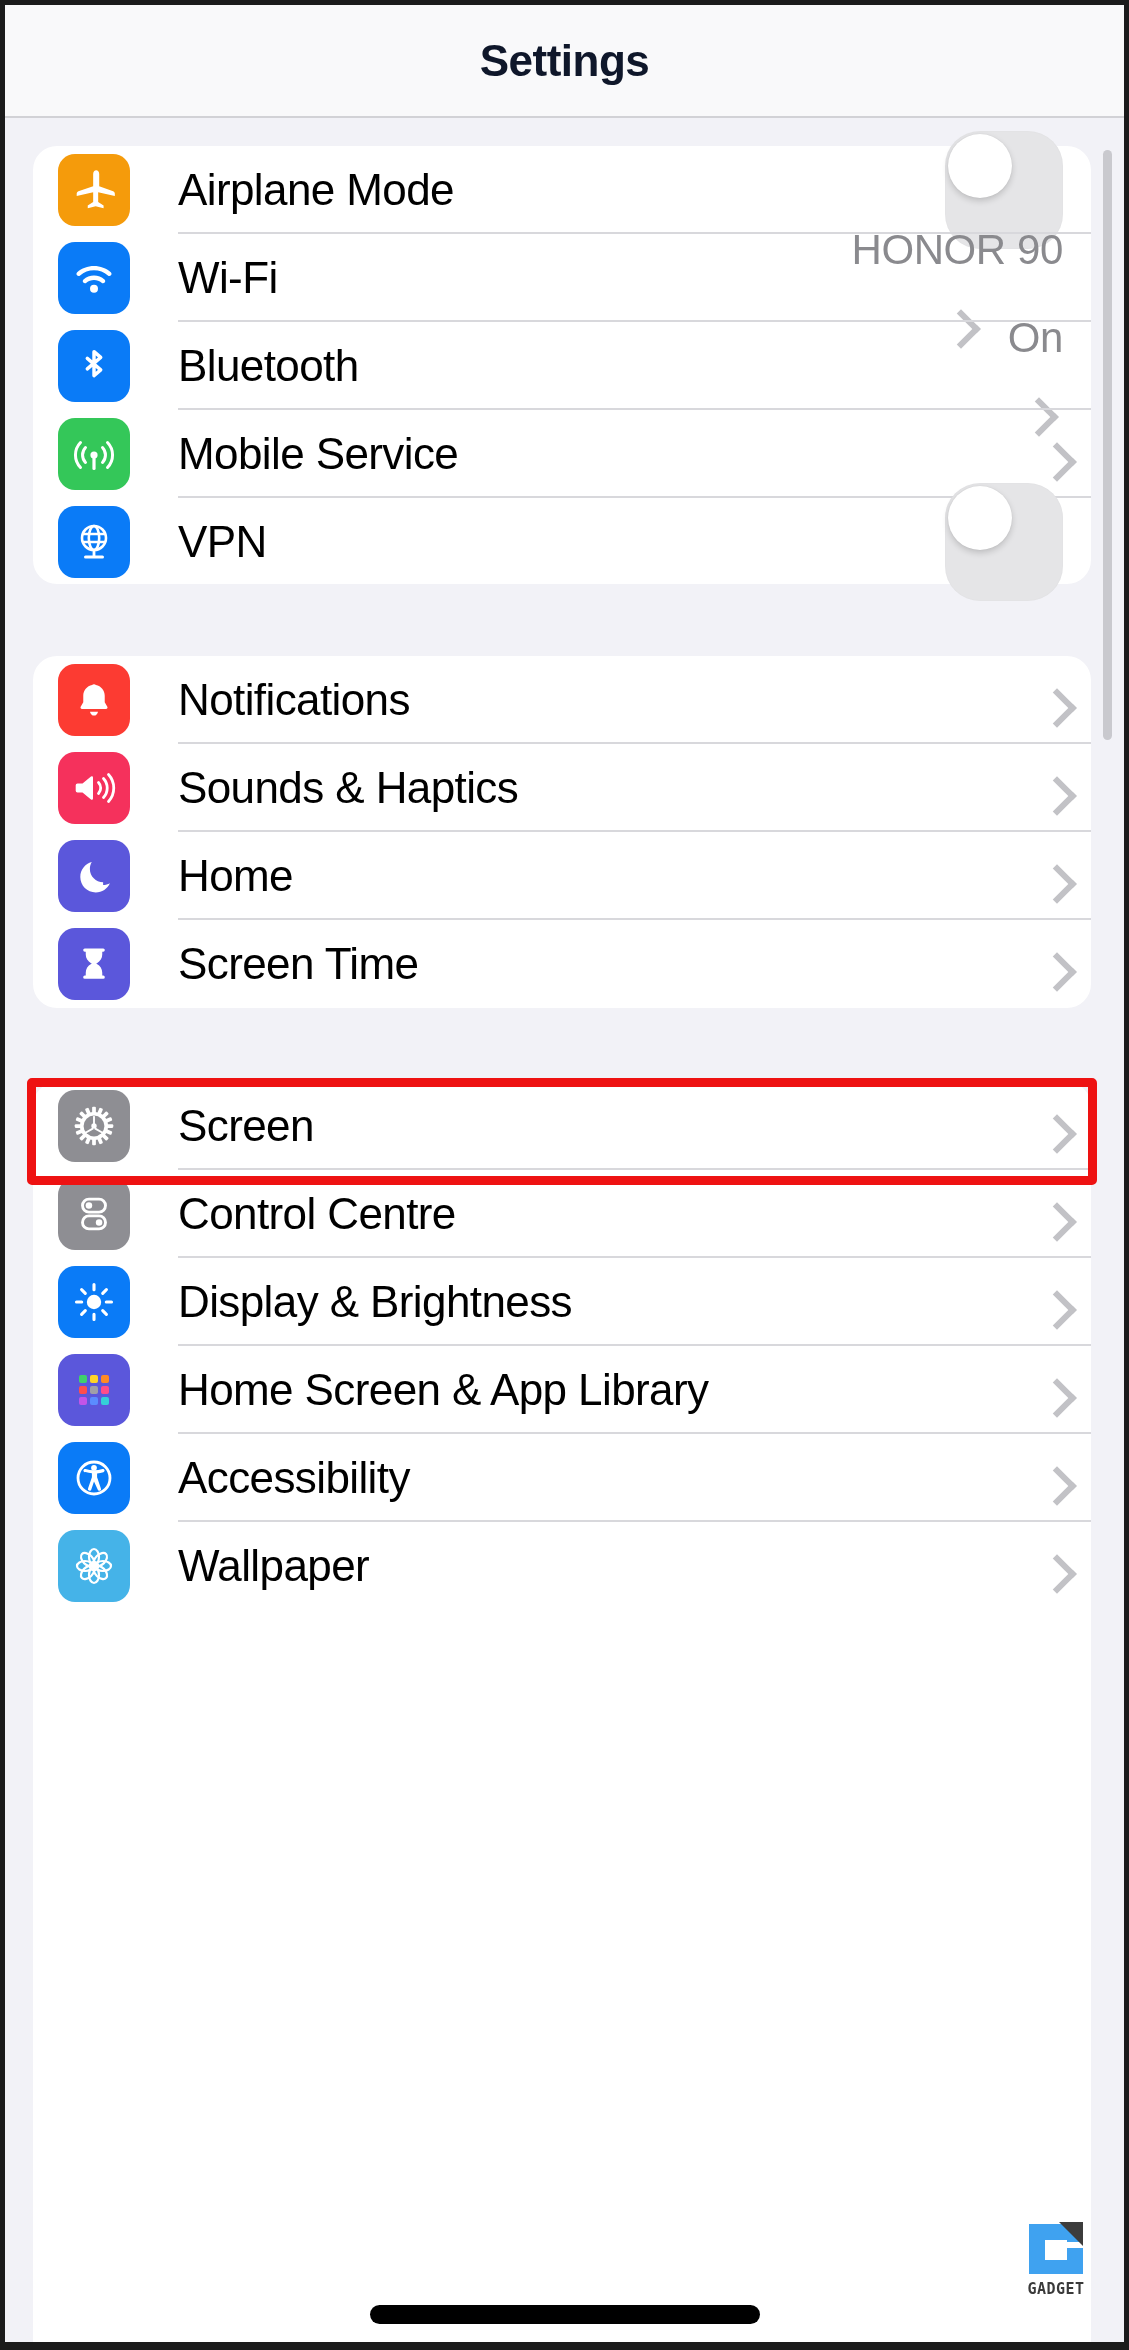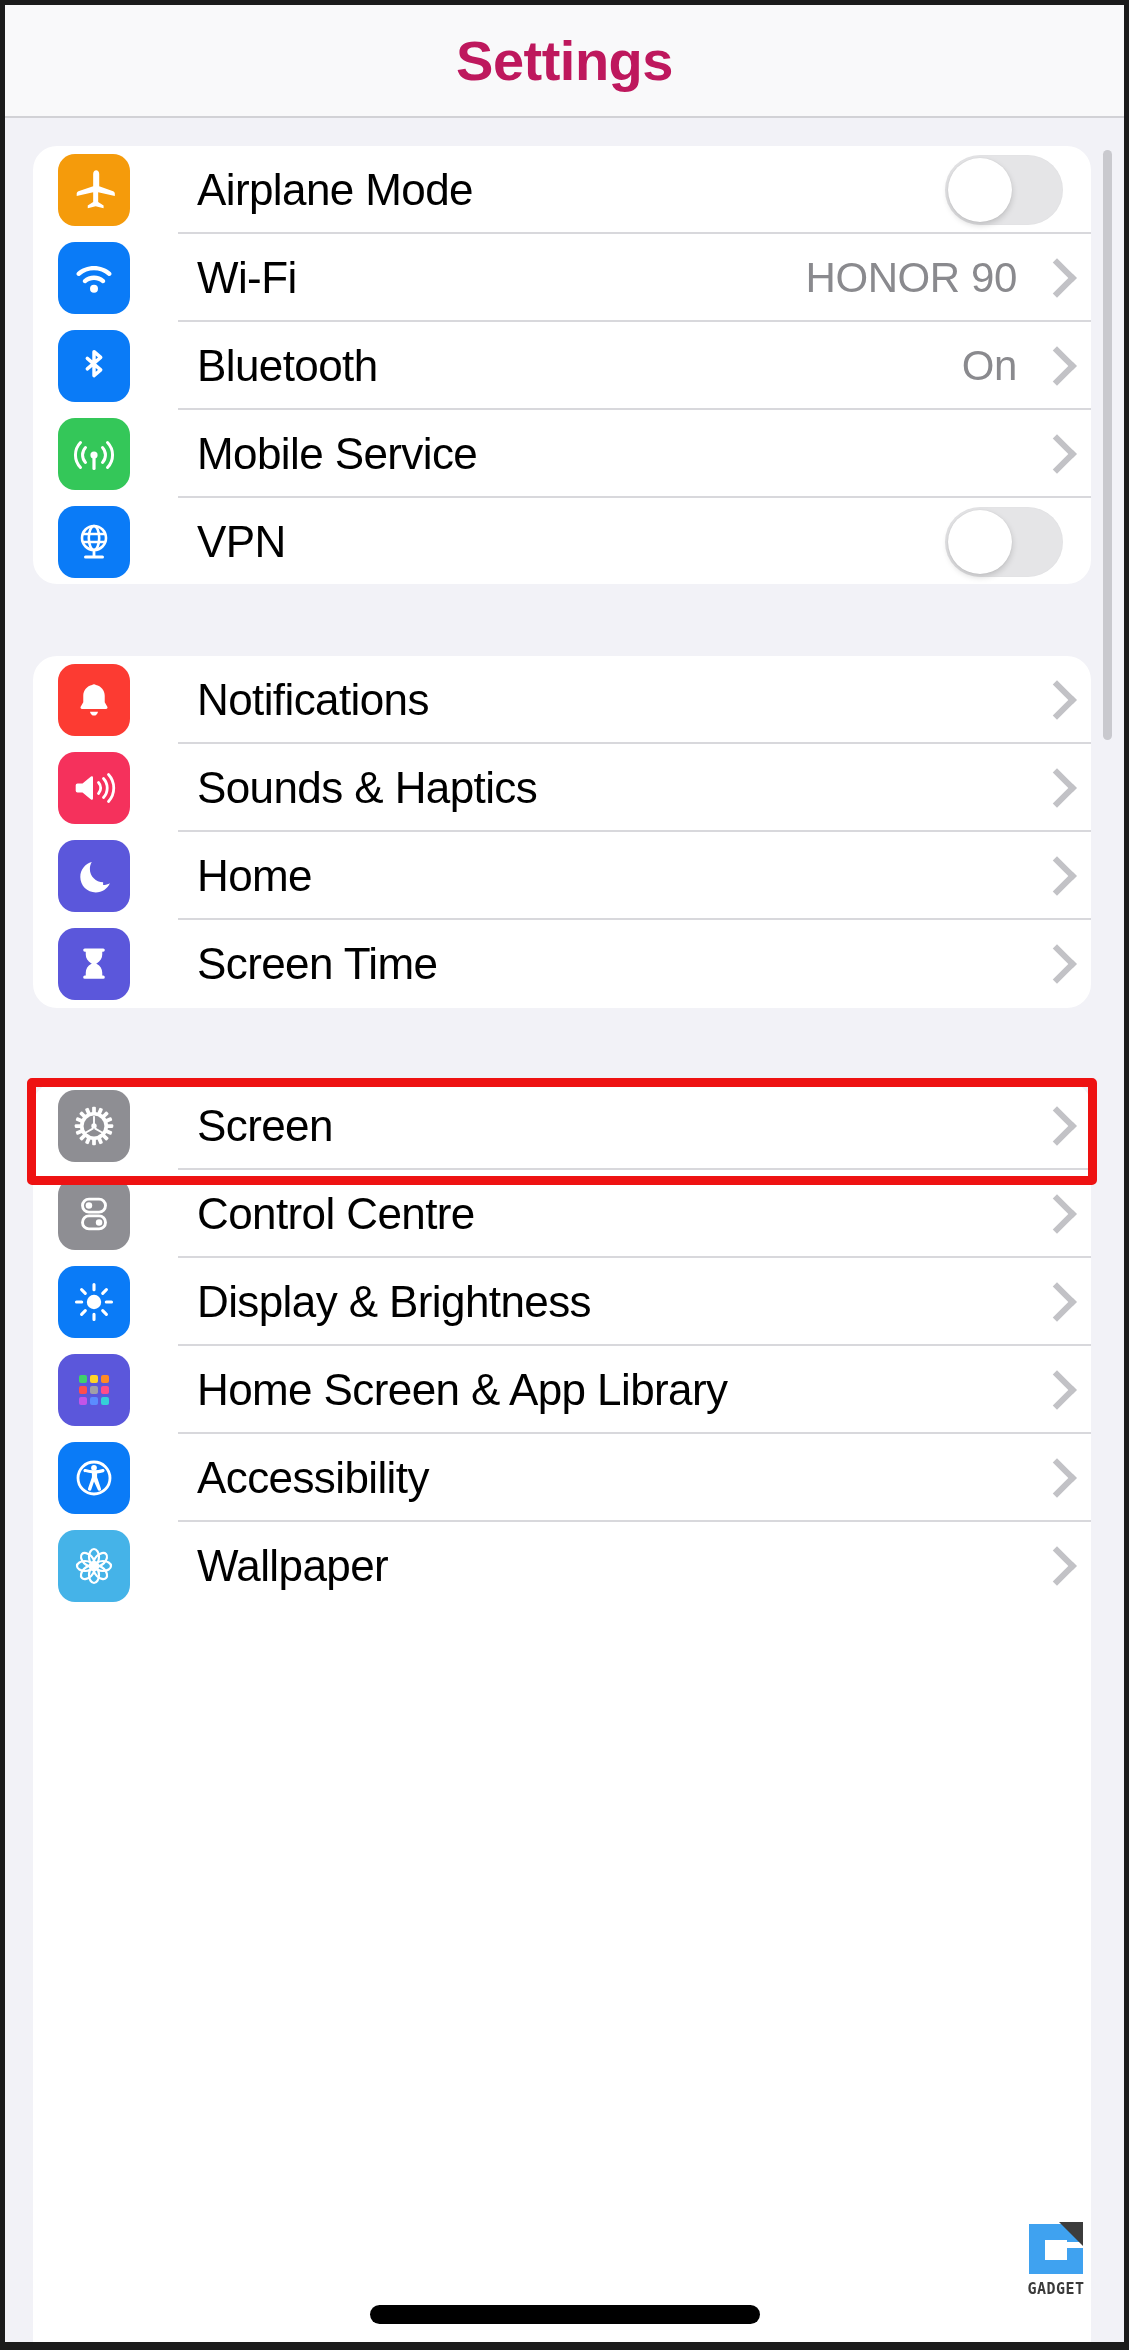--- a/index.html
+++ b/index.html
@@ -44,23 +44,23 @@
     width: 1119px;
     height: 113px;
     background: #F9F9FA;
     border-bottom: 2px solid #D2D2D6;
     display: flex;
     align-items: center;
     justify-content: center;
     z-index: 20;
   }
   #nav-title {
-    font-size: 56px;
+    font-size: 44px;
     font-weight: bold;
-    color: #be185d;
+    color: #0f172a;
     letter-spacing: -0.5px;
   }
 
   
   #content {
     position: absolute;
     left: 5px; top: 120px;
     width: 1119px;
     height: 2230px;
     background: #F2F2F7;
@@ -103,32 +103,33 @@
     border-radius: 17px;
     flex: 0 0 72px;
     display: flex;
     align-items: center;
     justify-content: center;
     position: relative;
   }
   .icon-tile svg { display:block; }
 
   .row-label {
-    margin-left: 67px;
+    margin-left: 48px;
     font-size: 44px;
     color: #000000;
     letter-spacing: -0.6px;
     white-space: nowrap;
   }
 
   .row-right {
     margin-left: auto;
     display: flex;
     align-items: center;
-    gap: 26px;
+    gap: 37px;
+    flex-direction: column;
   }
   .row-value {
     font-size: 42px;
     color: #8A8A8E;
     letter-spacing: -0.4px;
     white-space: nowrap;
   }
 
   
   .chevron {

